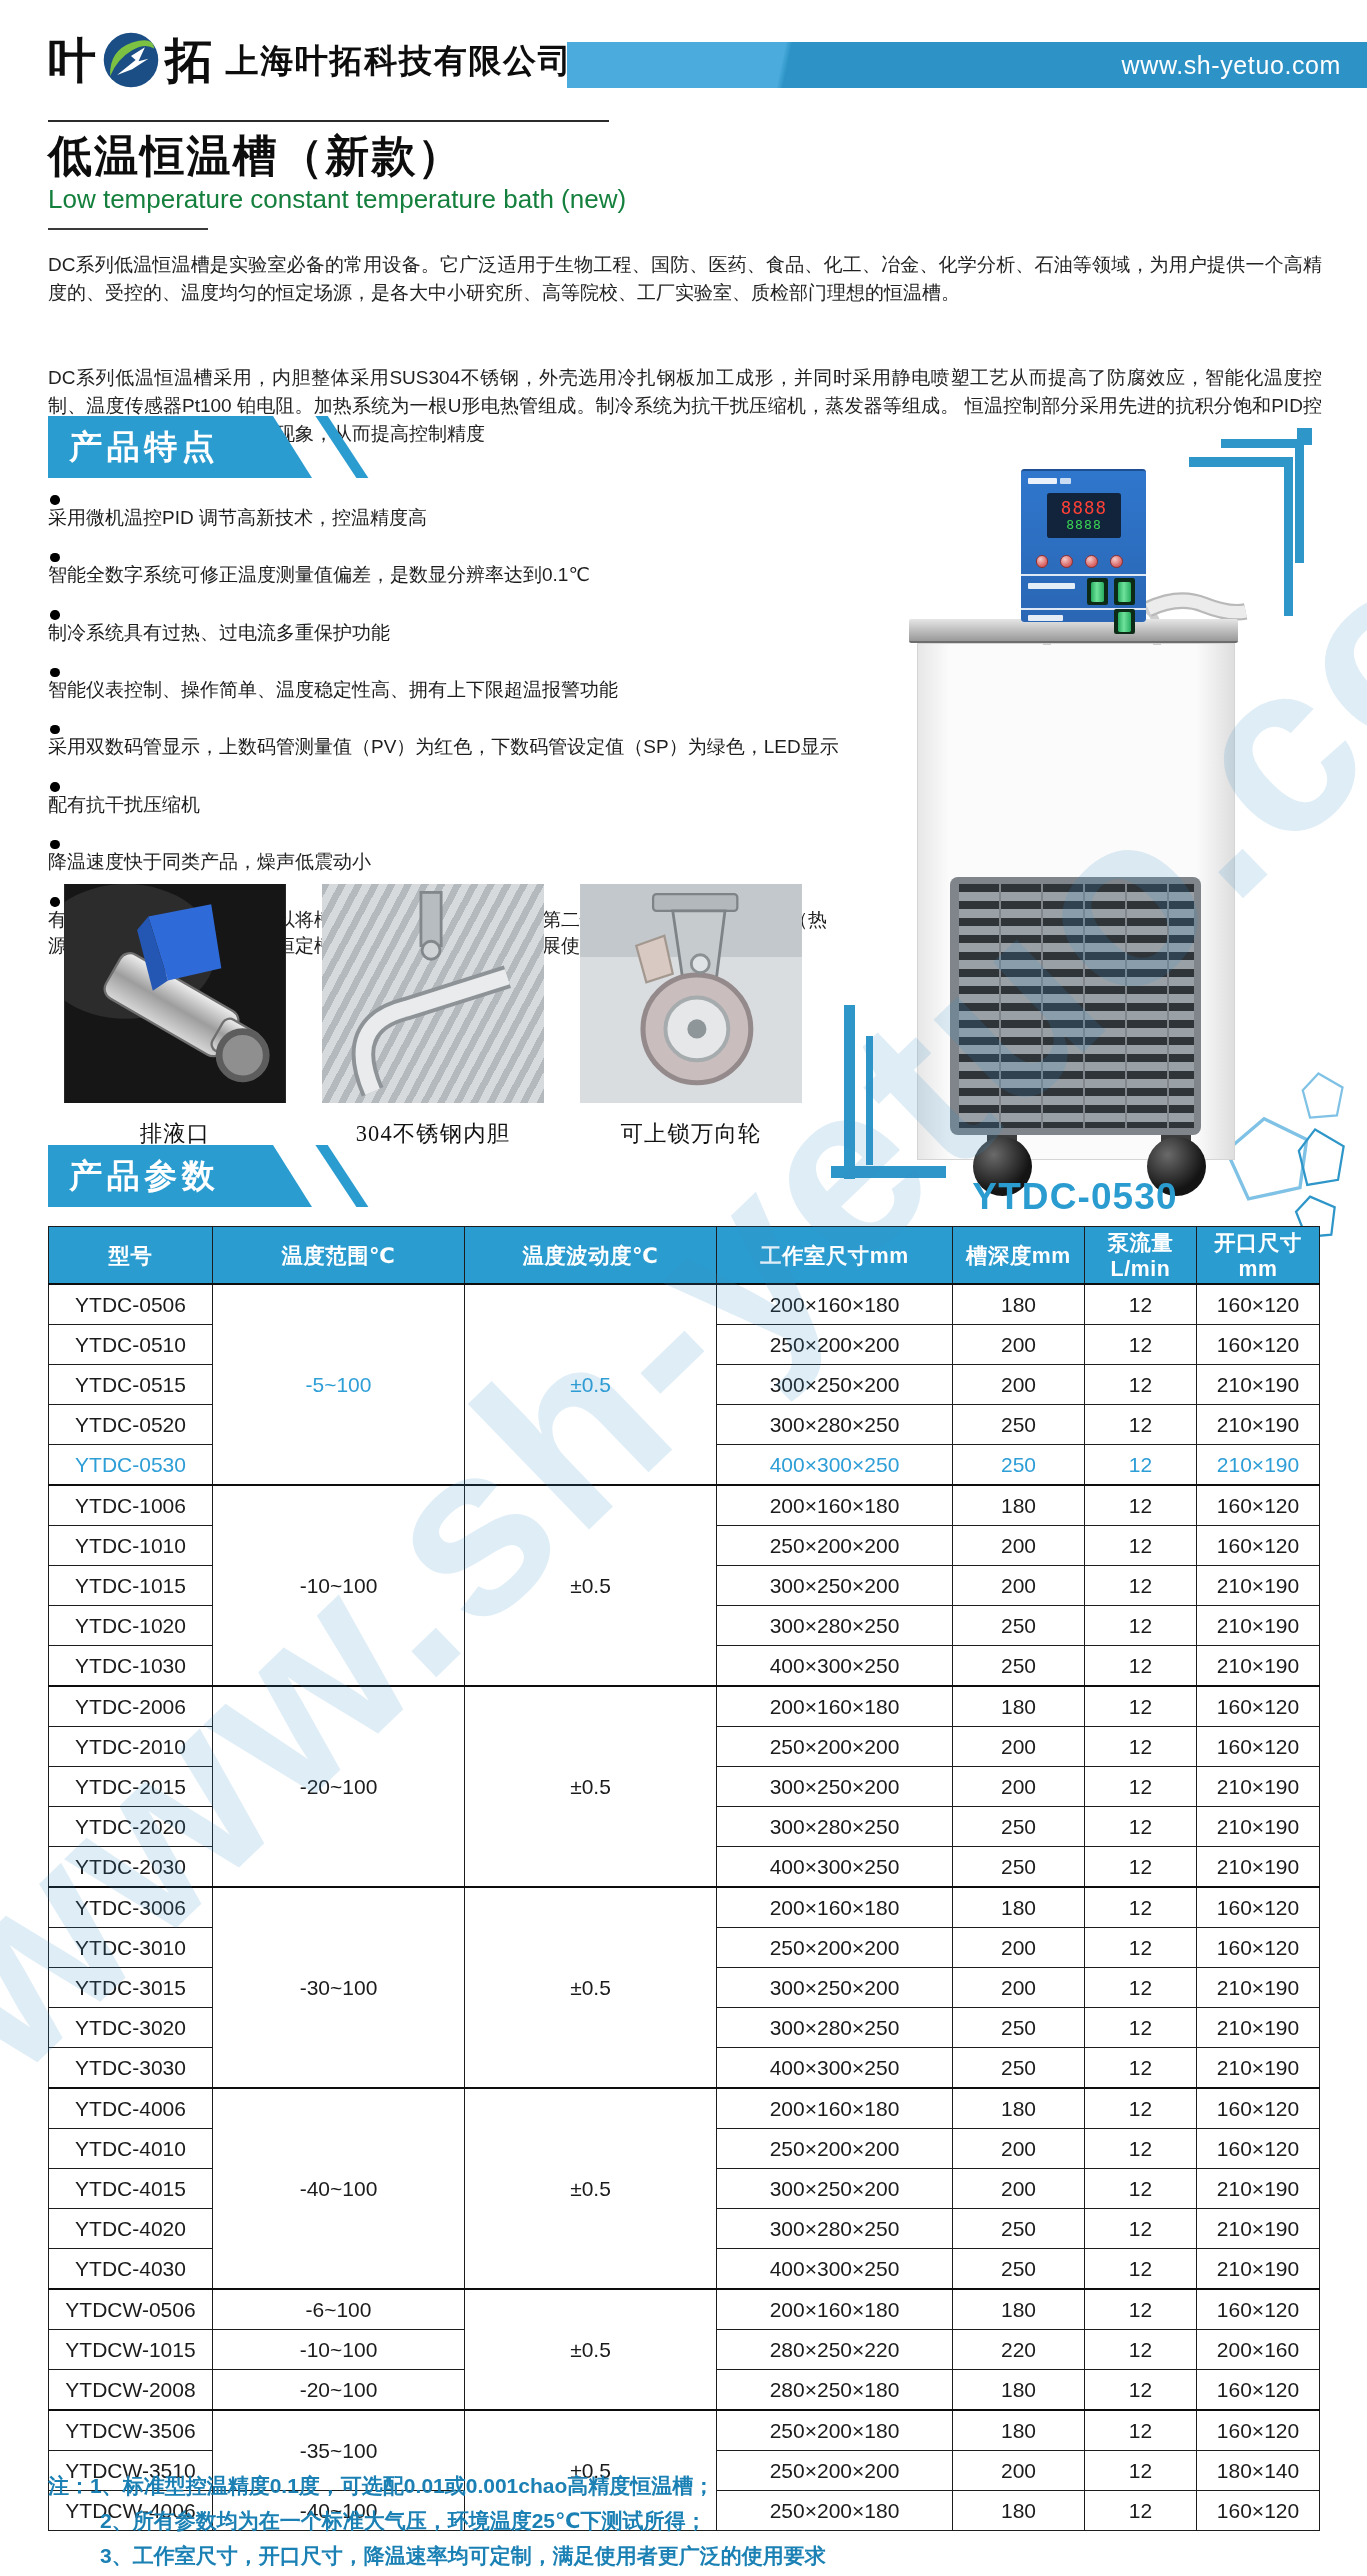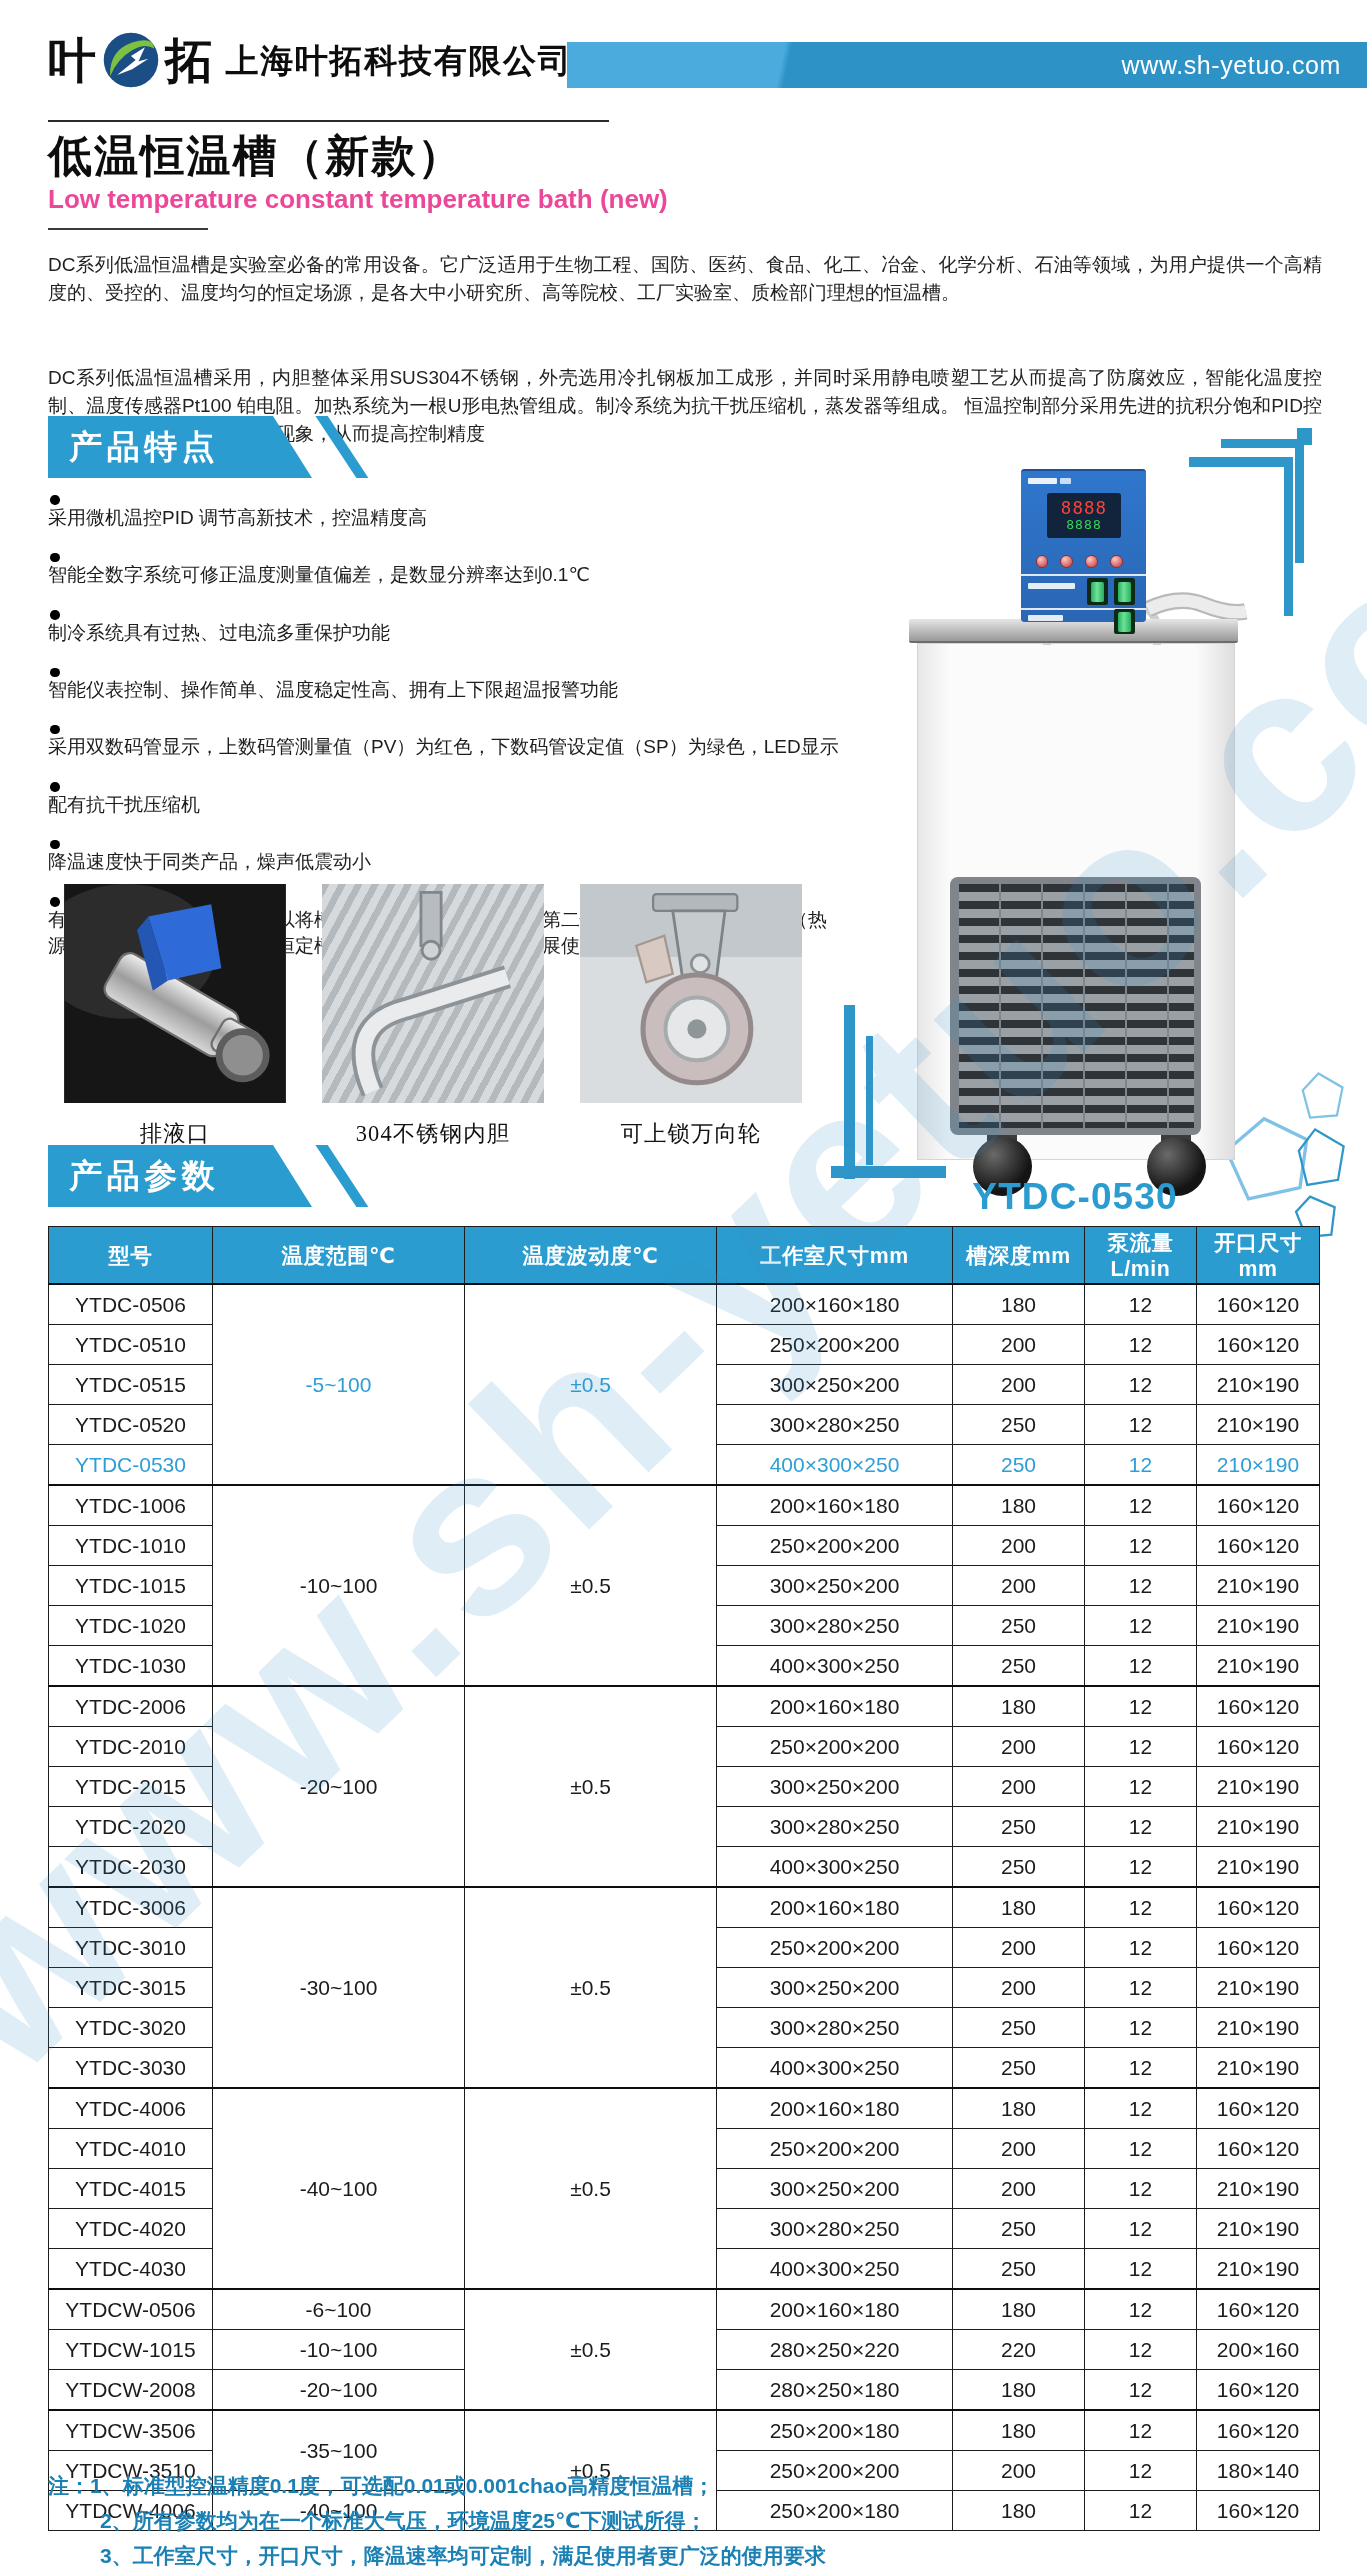--- a/index.html
+++ b/index.html
@@ -15,21 +15,21 @@
   .company-cn{font-size:33px;font-weight:bold;color:#0d0d0d;letter-spacing:1.7px;}
   .company-en{font-size:16.3px;color:#222;letter-spacing:2.2px;margin-top:3.4px;}
   .header-line{left:48px;top:120px;width:561px;height:1.7px;background:#2b2b2b;}
   .ribbon{left:567px;top:42px;width:801px;height:46px;
           background:linear-gradient(102deg,#4aabdc 0%,#4aabdc 27%,#2d93c6 27.8%,#2d93c6 100%);
           display:flex;align-items:center;justify-content:flex-end;}
   .ribbon-text{color:#fff;font-size:25px;padding-right:27px;letter-spacing:0.6px;}
 
   
   .title-cn{left:48px;top:127px;font-size:44px;font-weight:bold;color:#0d0d0d;letter-spacing:2.2px;}
-  .title-en{left:48px;top:184px;font-size:26px;color:#ec4899;font-weight:bold;}
+  .title-en{left:48px;top:184px;font-size:26px;color:#15803d;}
   .title-underline{left:48px;top:228px;width:160px;height:2.2px;background:#3a3a3a;}
 
   
   .para{left:48px;width:1274px;font-size:19px;line-height:28px;color:#222;text-align:justify;}
   .para1{top:251px;}
   .para2{top:327px;margin-top:37px;}
 
   
   .badge-wrap{display:flex;align-items:stretch;height:62px;}
   .badge{background:#2b9cd0;color:#fff;font-size:33px;font-weight:bold;letter-spacing:4.5px;

